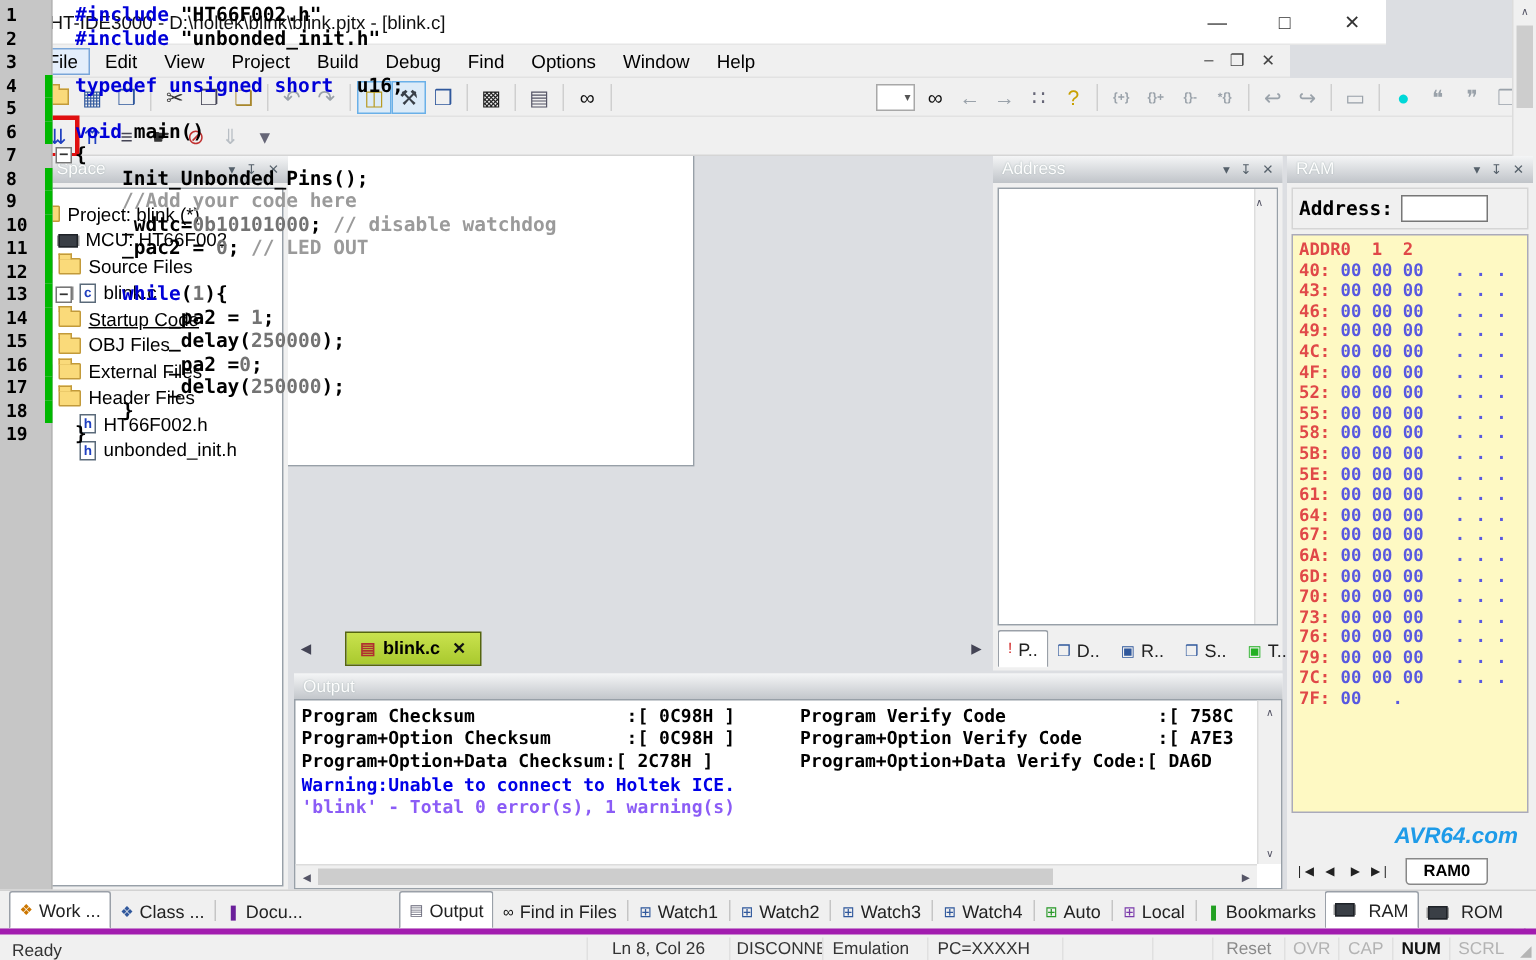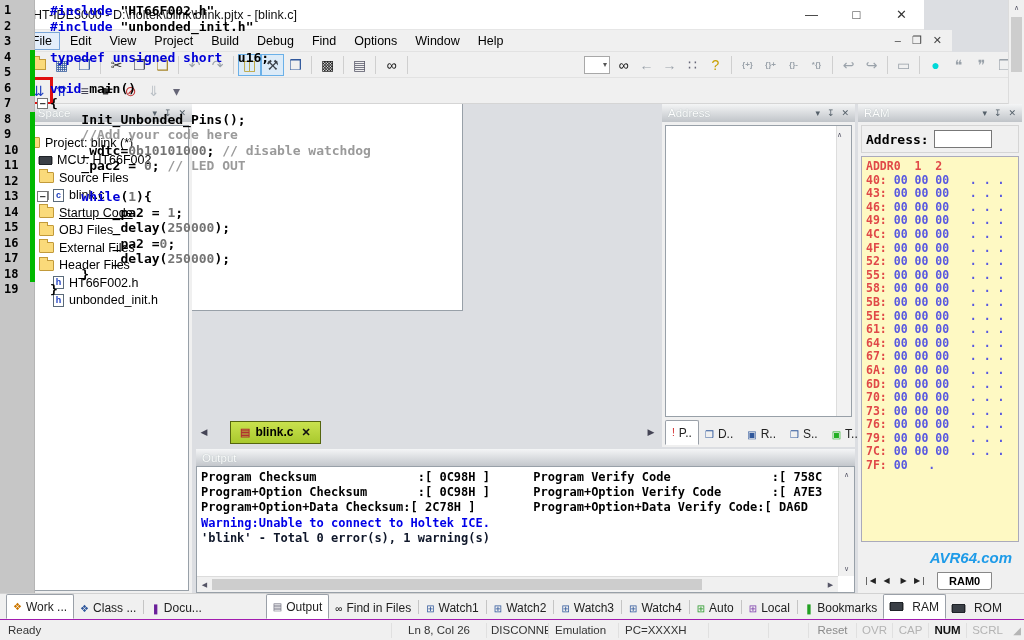--- a/index.html
+++ b/index.html
@@ -7,21 +7,21 @@
 #root{position:relative;width:1024px;height:640px;background:#dcdee2;overflow:hidden;font-size:12px;color:#000}
 
 .titlebar{position:absolute;left:0;top:0;width:924px;height:30px;background:#fff;display:flex;align-items:center;border-bottom:1px solid #e6e6e6}
 .logo{width:17px;height:17px;margin:0 7px 0 9px;background:
  linear-gradient(135deg,#cc2222 0 38%,transparent 38%),
  linear-gradient(315deg,#22aa22 0 30%,transparent 30%),#1a1d22;flex:none}
 .title-text{font-size:12.5px;color:#111}
 .wbtns{margin-left:auto;display:flex;height:100%}
 .wbtn{width:45px;height:100%;display:flex;align-items:center;justify-content:center;font-size:13px;color:#333}
 
-.menubar{position:absolute;left:0;top:30px;width:952px;height:22px;background:#f0f0f0;display:flex;align-items:center;border-bottom:1px solid #e2e2e2}
+.menubar{position:absolute;left:0;top:30px;width:860px;height:22px;background:#f0f0f0;display:flex;align-items:center;border-bottom:1px solid #e2e2e2}
 .mdoc{margin:0 7px 0 5px;color:#b03030;font-size:12px}
 #menu-items{display:flex;align-items:center}
 .mi{padding:2px 8px;margin:0 1px;font-size:12.5px}
 .mi.hl{border:1px solid #7aa6d8;background:#e4eefb;padding:1px 7px}
 .mdi{margin-left:auto;display:flex;gap:11px;padding-right:10px;color:#444;font-size:11px}
 
 .tbar{position:absolute;left:0;width:1024px;background:#f0f0f0;display:flex;align-items:center;padding-left:4px}
 #tb1{top:52px;height:26px;border-bottom:1px solid #e2e2e2}
 #tb2{top:78px;height:26px;border-bottom:1px solid #d5d5d5}
 .tsep{width:1px;height:18px;background:#cfcfcf;margin:0 4px;flex:none}
@@ -103,21 +103,21 @@
 #out{left:196px;top:449px;width:659px;height:144px}
 #out-body{position:absolute;left:0;right:0;top:17px;bottom:0;background:#fff;border:1px solid #98a0a8;overflow:hidden}
 #out-lines{position:absolute;left:4px;top:3px;right:16px;bottom:16px;overflow:hidden}
 .oline{font-family:"DejaVu Sans Mono",monospace;font-weight:bold;font-size:12px;line-height:15.2px;white-space:pre}
 
 #btabs{position:absolute;left:0;top:593px;width:1024px;height:26px;background:#f0f0f0;border-top:1px solid #d2d2d2;display:flex;align-items:flex-end}
 #btabs-left{display:flex;margin-left:6px;align-items:flex-end}
 #btabs-center{display:flex;margin-left:58px;align-items:flex-end}
 #btabs-right{display:flex;margin-left:auto;margin-right:30px;align-items:flex-end}
 
-#status{position:absolute;left:0;top:619px;width:1024px;height:21px;background:#f0f0f0;border-top:1px solid #a21caf;display:flex;align-items:center;font-size:11.5px;color:#333}
+#status{position:absolute;left:0;top:619px;width:1024px;height:21px;background:#f0f0f0;border-top:4px solid #a21caf;display:flex;align-items:flex-end;font-size:11.5px;color:#333}
 .s-ready{padding-left:8px;flex:1}
 .scell{height:15px;display:flex;align-items:center;justify-content:center;border-left:1px solid #e0e0e0;overflow:hidden;white-space:nowrap}
 [data-name="status-line-col"]{width:95px}
 [data-name="status-connection"]{width:62px;justify-content:flex-start;padding-left:4px}
 [data-name="status-mode"]{width:70px;justify-content:flex-start;padding-left:6px}
 [data-name="status-pc"]{width:90px;justify-content:flex-start;padding-left:6px}
 [data-name="status-blank1"]{width:60px}
 [data-name="status-blank2"]{width:40px}
 .stoggle{height:15px;display:flex;align-items:center;justify-content:center;border-left:1px solid #e0e0e0}
 .stoggle.dim{color:#b3b3b3}
@@ -525,21 +525,21 @@
   <div id="out" class="panel" data-name="output-panel">
     <div class="panel-cap" data-name="output-caption">
       <span data-name="output-title">Output</span>
     </div>
     <div id="out-body" data-name="output-content">
       <div id="out-lines" data-name="output-lines">
           <div class="oline" data-name="output-line" style="color: rgb(0, 0, 0);">Program Checksum              :[ 0C98H ]      Program Verify Code              :[ 758C</div>
           <div class="oline" data-name="output-line" style="color: rgb(0, 0, 0);">Program+Option Checksum       :[ 0C98H ]      Program+Option Verify Code       :[ A7E3</div>
           <div class="oline" data-name="output-line" style="color: rgb(0, 0, 0);">Program+Option+Data Checksum:[ 2C78H ]        Program+Option+Data Verify Code:[ DA6D</div>
           <div class="oline" data-name="output-line" style="color: rgb(0, 0, 232);">Warning:Unable to connect to Holtek ICE.</div>
-          <div class="oline" data-name="output-line" style="color: #0f172a;">'blink' - Total 0 error(s), 1 warning(s)</div>
+          <div class="oline" data-name="output-line" style="color: #8b5cf6;">'blink' - Total 0 error(s), 1 warning(s)</div>
         </div>
       <div class="vsb" style="bottom:16px" data-name="output-vscrollbar">
         <span class="sa" data-name="scroll-up-icon">∧</span>
         <span class="sa bot" data-name="scroll-down-icon">∨</span>
       </div>
       <div class="hsb" data-name="output-hscrollbar">
         <span class="sa" data-name="scroll-left-icon">◀</span>
         <span class="thumb" style="width:490px" data-name="scroll-thumb"></span>
         <span class="sa" style="margin-left:auto" data-name="scroll-right-icon">▶</span>
       </div>

